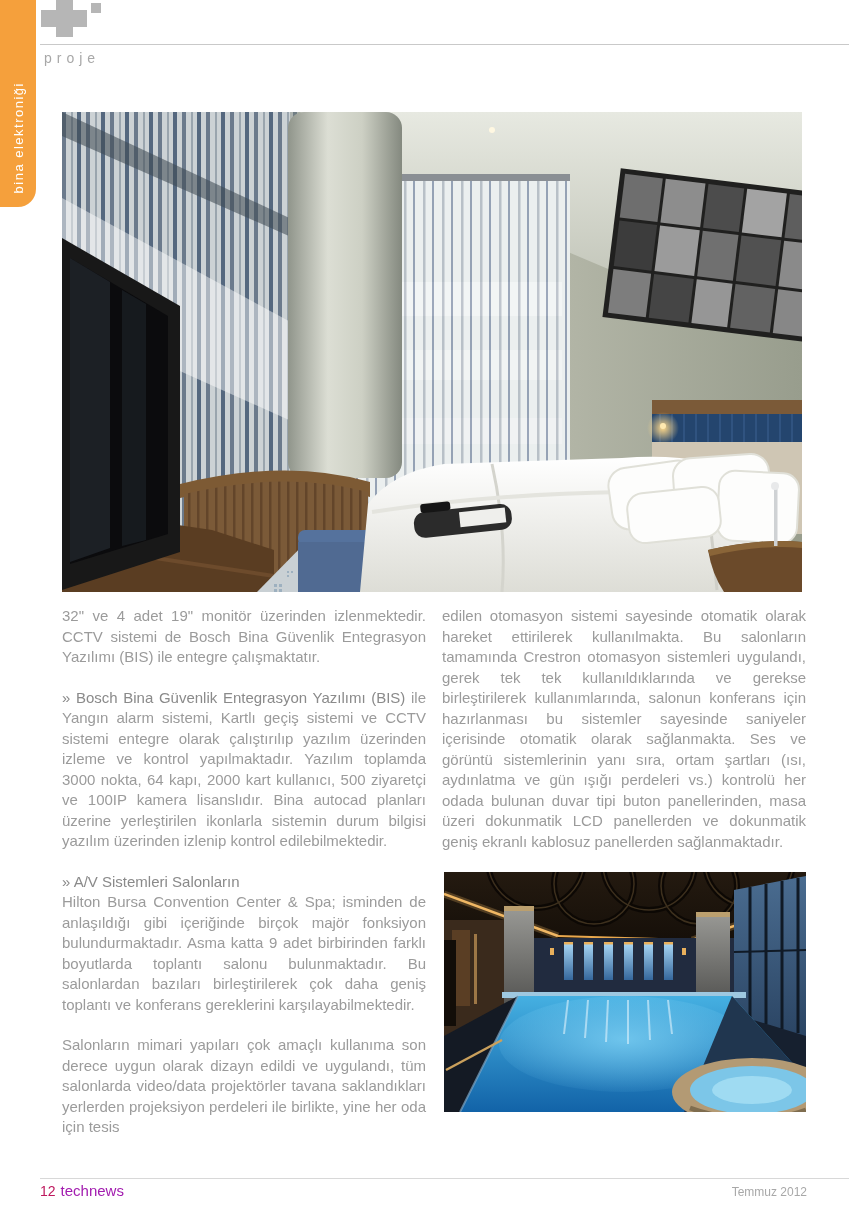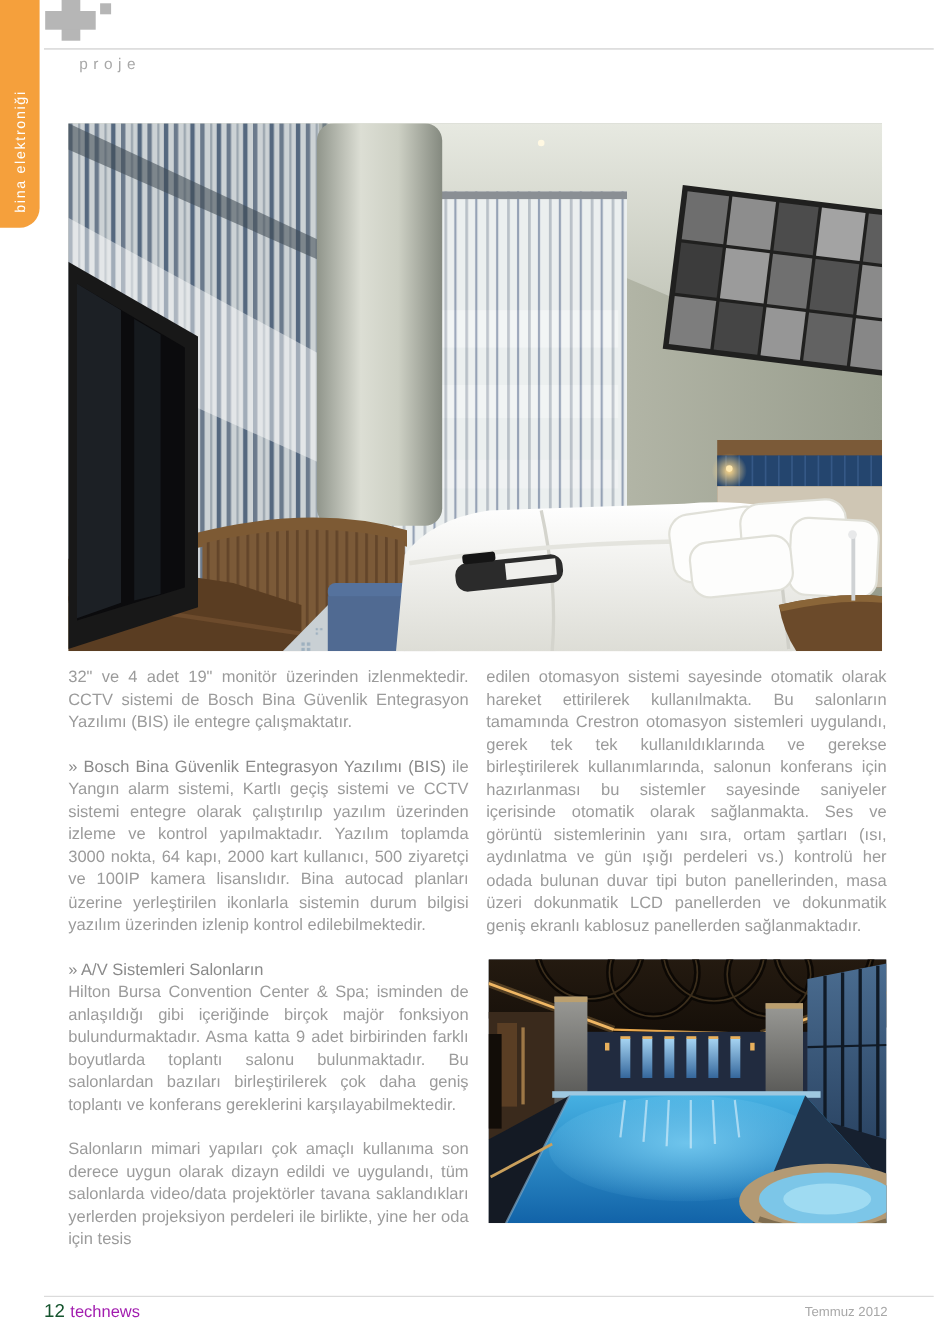--- a/index.html
+++ b/index.html
@@ -16,21 +16,21 @@
   .section-tab span{
     position:absolute;bottom:14px;left:50%;transform:translateX(-50%) rotate(180deg);
     writing-mode:vertical-rl;
     color:#ffffff;font-size:13px;letter-spacing:1.5px;white-space:nowrap;
   }
   
   .logo{position:absolute;left:41px;top:0;}
   .rule-top{position:absolute;left:40px;right:0;top:44px;height:1px;background:#c9c9c9;}
   .section-label{
     position:absolute;left:44px;top:50px;
-    font-size:14px;letter-spacing:5px;color:#a8a8a8;margin-left:28px;
+    font-size:14px;letter-spacing:5px;color:#a8a8a8;
   }
   
   figure{margin:0;padding:0;}
   .photo-main{position:absolute;left:62px;top:112px;width:740px;height:480px;overflow:hidden;}
   .photo-main svg{display:block;width:740px;height:480px;}
   .photo-pool{width:362px;height:240px;margin:13px 0 0 auto;overflow:hidden;}
   .photo-pool svg{display:block;width:362px;height:240px;}
   
   .columns{
     position:absolute;left:62px;top:606px;width:744px;
@@ -40,21 +40,21 @@
   .col p{
     margin:0 0 20px 0;
     font-size:15px;line-height:20.5px;color:#9b9b9b;
     text-align:justify;
   }
   .col p b{color:#8a8a8a;font-weight:400;}
   .col p b.block{display:block;}
   
   .rule-bottom{position:absolute;left:40px;right:0;top:1178px;height:1px;background:#d8d8d8;}
   .footer-left{position:absolute;left:40px;top:1182px;}
-  .footer-left .pagenum{color:#14532d;font-size:17px;}
+  .footer-left .pagenum{color:#be185d;font-size:14px;}
   .footer-left .mag{color:#a21caf;font-size:15px;margin-left:5px;}
   .footer-right{position:absolute;right:42px;top:1185px;color:#a8a8a8;font-size:12px;}
 </style>
 </head>
 <body>
 
 <div class="page">
 
   <div class="section-tab">
     <span>bina elektroniği</span>

